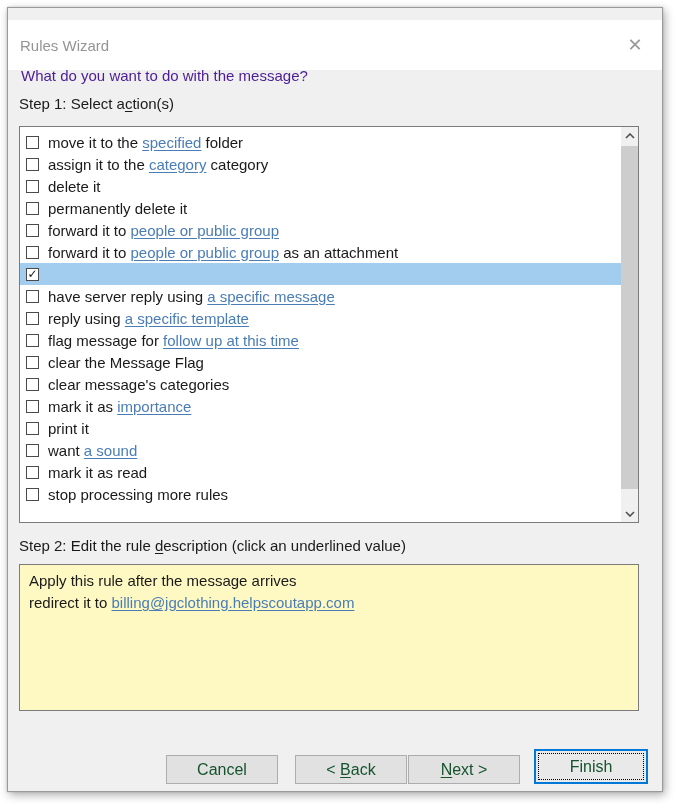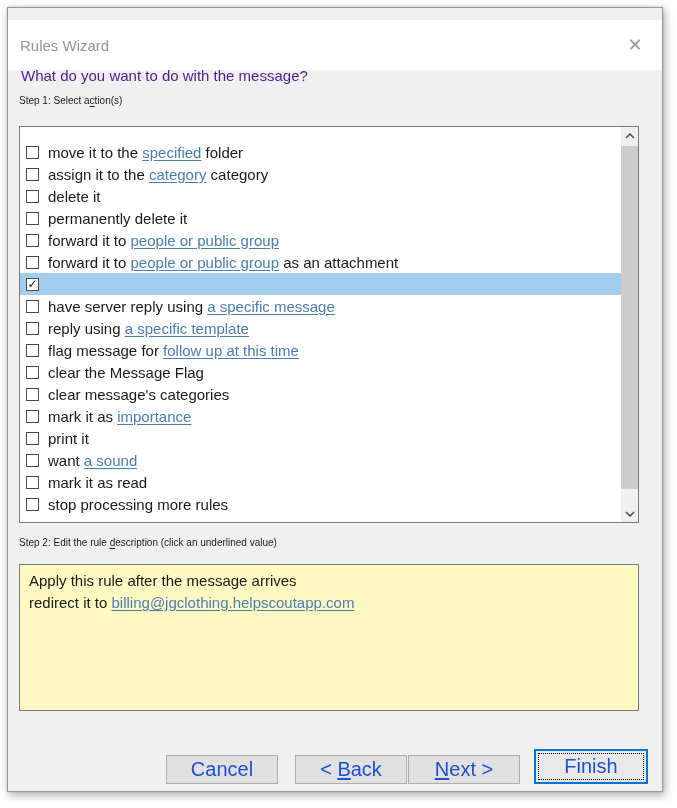--- a/index.html
+++ b/index.html
@@ -9,48 +9,48 @@
     box-shadow:0 0 2px rgba(0,0,0,.18), 2px 3px 9px rgba(0,0,0,.32);}
   
   .titlebar{position:absolute;left:0;top:12px;right:0;height:50px;background:#ffffff;
     display:flex;align-items:center;}
   .title{margin-left:12px;font-size:15px;color:#949494;}
   .close{position:absolute;right:12px;top:10px;width:30px;height:30px;display:flex;
     align-items:center;justify-content:center;cursor:default;}
   .close span{font-size:18px;color:#9a9a9a;line-height:1;}
   
   .question{position:absolute;left:13px;top:59px;font-size:15px;color:#4c1d95;}
-  .step-label{position:absolute;font-size:10px;color:#1a1a1a;}
+  .step-label{position:absolute;font-size:15px;color:#1a1a1a;}
   #step1-label{left:11px;top:87px;}
   #step2-label{left:11px;top:529px;}
   .accel{text-decoration:underline;text-underline-offset:2px;}
   
   .listbox{position:absolute;left:11px;top:118px;width:620px;height:397px;background:#fff;
     border:1px solid #7b7b7b;box-sizing:border-box;display:flex;}
-  .rows{flex:1 1 auto;padding-top:14px;overflow:hidden;}
+  .rows{flex:1 1 auto;padding-top:4px;overflow:hidden;}
   .row{height:22px;display:flex;align-items:center;padding-left:6px;}
   .row.selected{background:var(--selection,#a3cdee);}
   .checkbox{width:13px;height:13px;border:1px solid #4a4a4a;background:#fff;box-sizing:border-box;
     flex:0 0 13px;display:flex;align-items:center;justify-content:center;
     font-size:12px;line-height:10px;color:#111;}
   .row-label{margin-left:9px;font-size:15px;color:#1a1a1a;white-space:nowrap;}
   .link{color:var(--link,#4a7db6);text-decoration:underline;text-underline-offset:2px;}
   .row.selected .link{color:#111;}
   
   .scrollbar{flex:0 0 17px;background:#f0f0f0;display:flex;flex-direction:column;}
   .sb-btn{height:17px;display:flex;align-items:center;justify-content:center;}
   .sb-track{flex:1 1 auto;position:relative;}
   .sb-thumb{position:absolute;left:0;right:0;top:2px;height:343px;background:#cdcdcd;}
   
   .desc-box{position:absolute;left:11px;top:556px;width:620px;height:147px;background:#fef9c3;
     border:1px solid #7b7b7b;box-sizing:border-box;padding:5px 9px;}
   .desc-line{font-size:15px;color:#1a1a1a;line-height:22px;white-space:nowrap;}
   
   .btn{position:absolute;top:747px;width:112px;height:29px;background:#e1e1e1;
-    border:1px solid #adadad;font-family:inherit;font-size:20px;color:#1d4ed8;
+    border:1px solid #adadad;font-family:inherit;font-size:16px;color:#14532d;
     display:flex;align-items:center;justify-content:center;box-sizing:border-box;padding:0;}
   #cancel-button{left:158px;}
   #back-button{left:287px;}
   #next-button{left:400px;}
   #finish-button{left:526px;top:741px;width:114px;height:35px;background:#e9e9e9;
     border:2px solid var(--accent,#0078d7);outline:1px dotted #000;outline-offset:-5px;}
 </style>
 </head>
 <body>
 

